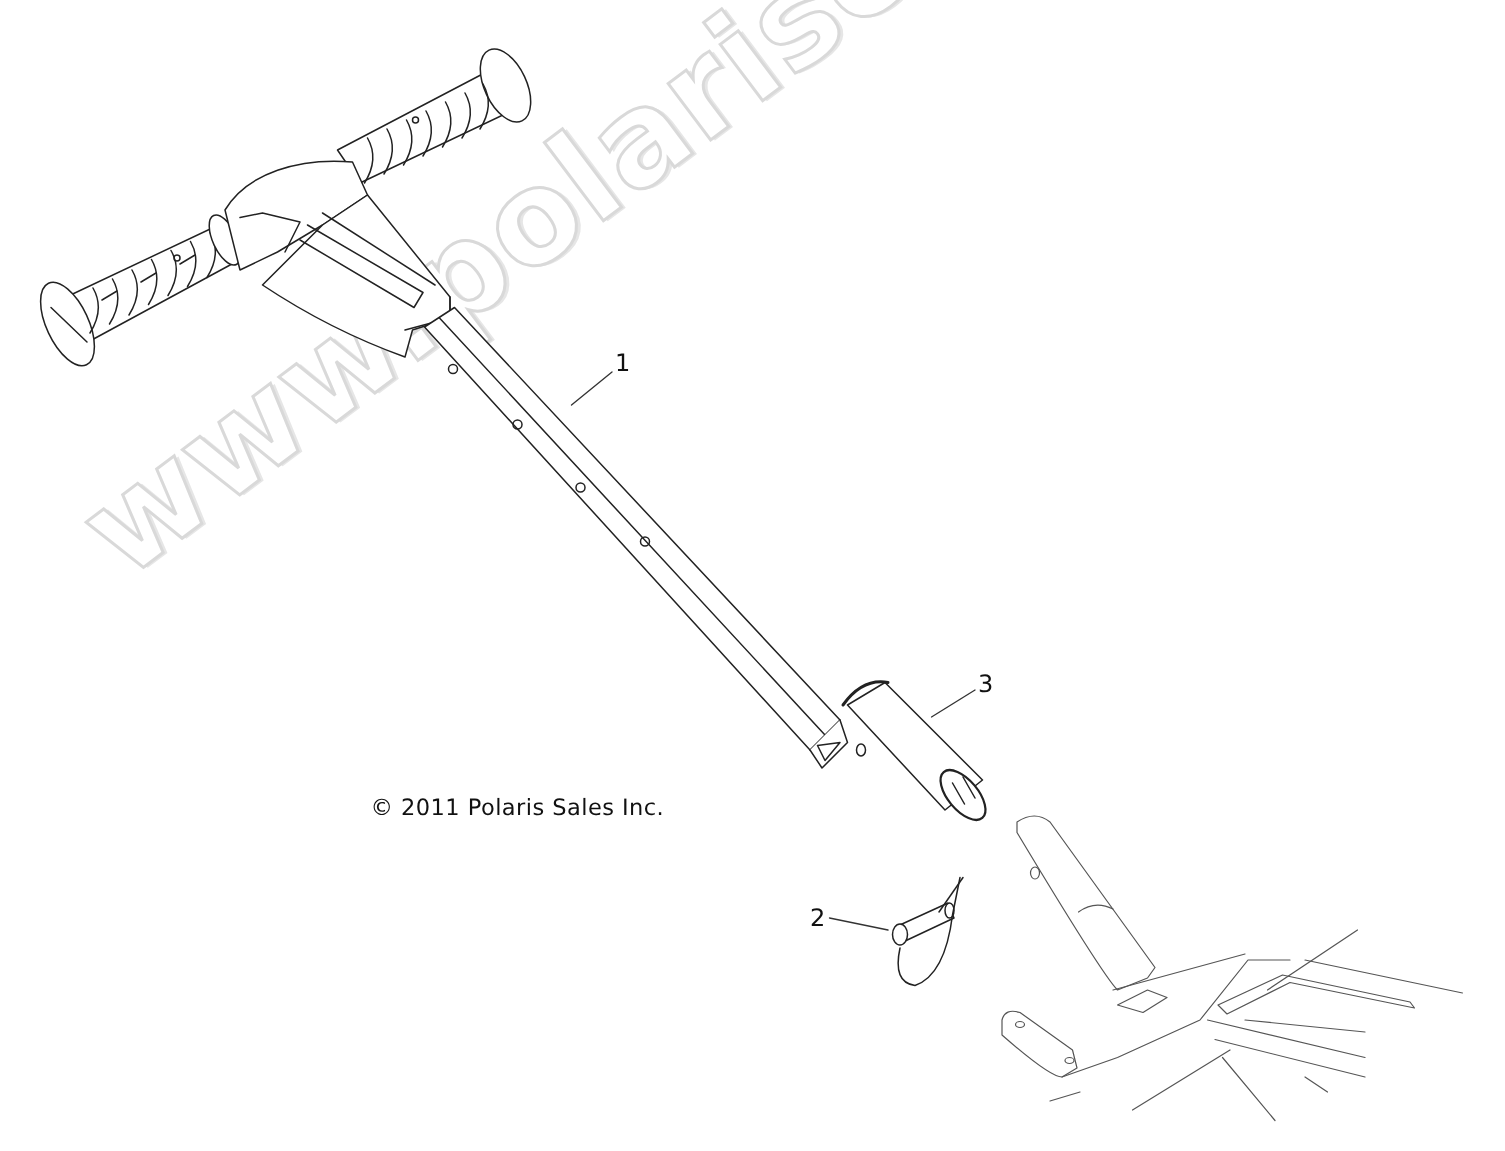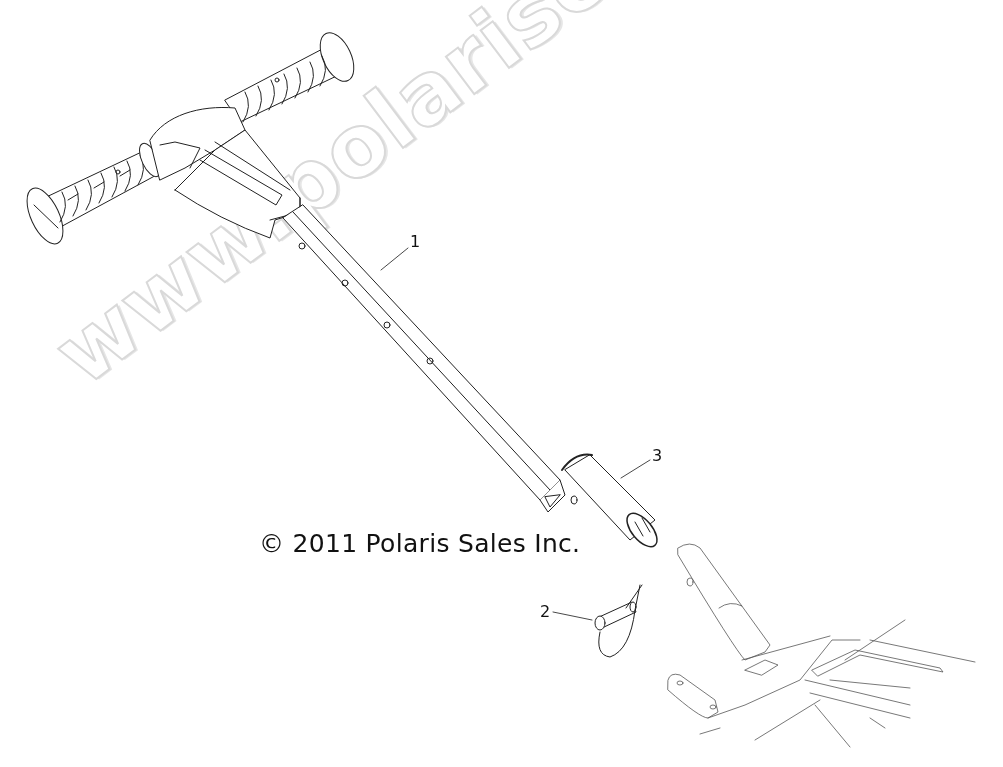--- a/index.html
+++ b/index.html
@@ -31,24 +31,24 @@
   }
   .callout {
     position: absolute;
     font-family: "DejaVu Sans", sans-serif;
     font-size: 16px;
     color: #111;
     line-height: 1;
   }
   .copyright {
     position: absolute;
-    left: 259px;
+    left: 247px;
     top: 529px;
     font-family: "DejaVu Sans", sans-serif;
-    font-size: 25px;
+    font-size: 15px;
     color: #111;
     letter-spacing: 0.3px;
     white-space: nowrap;
   }
 </style>
 </head>
 <body>
 
 <div id="stage">
 

